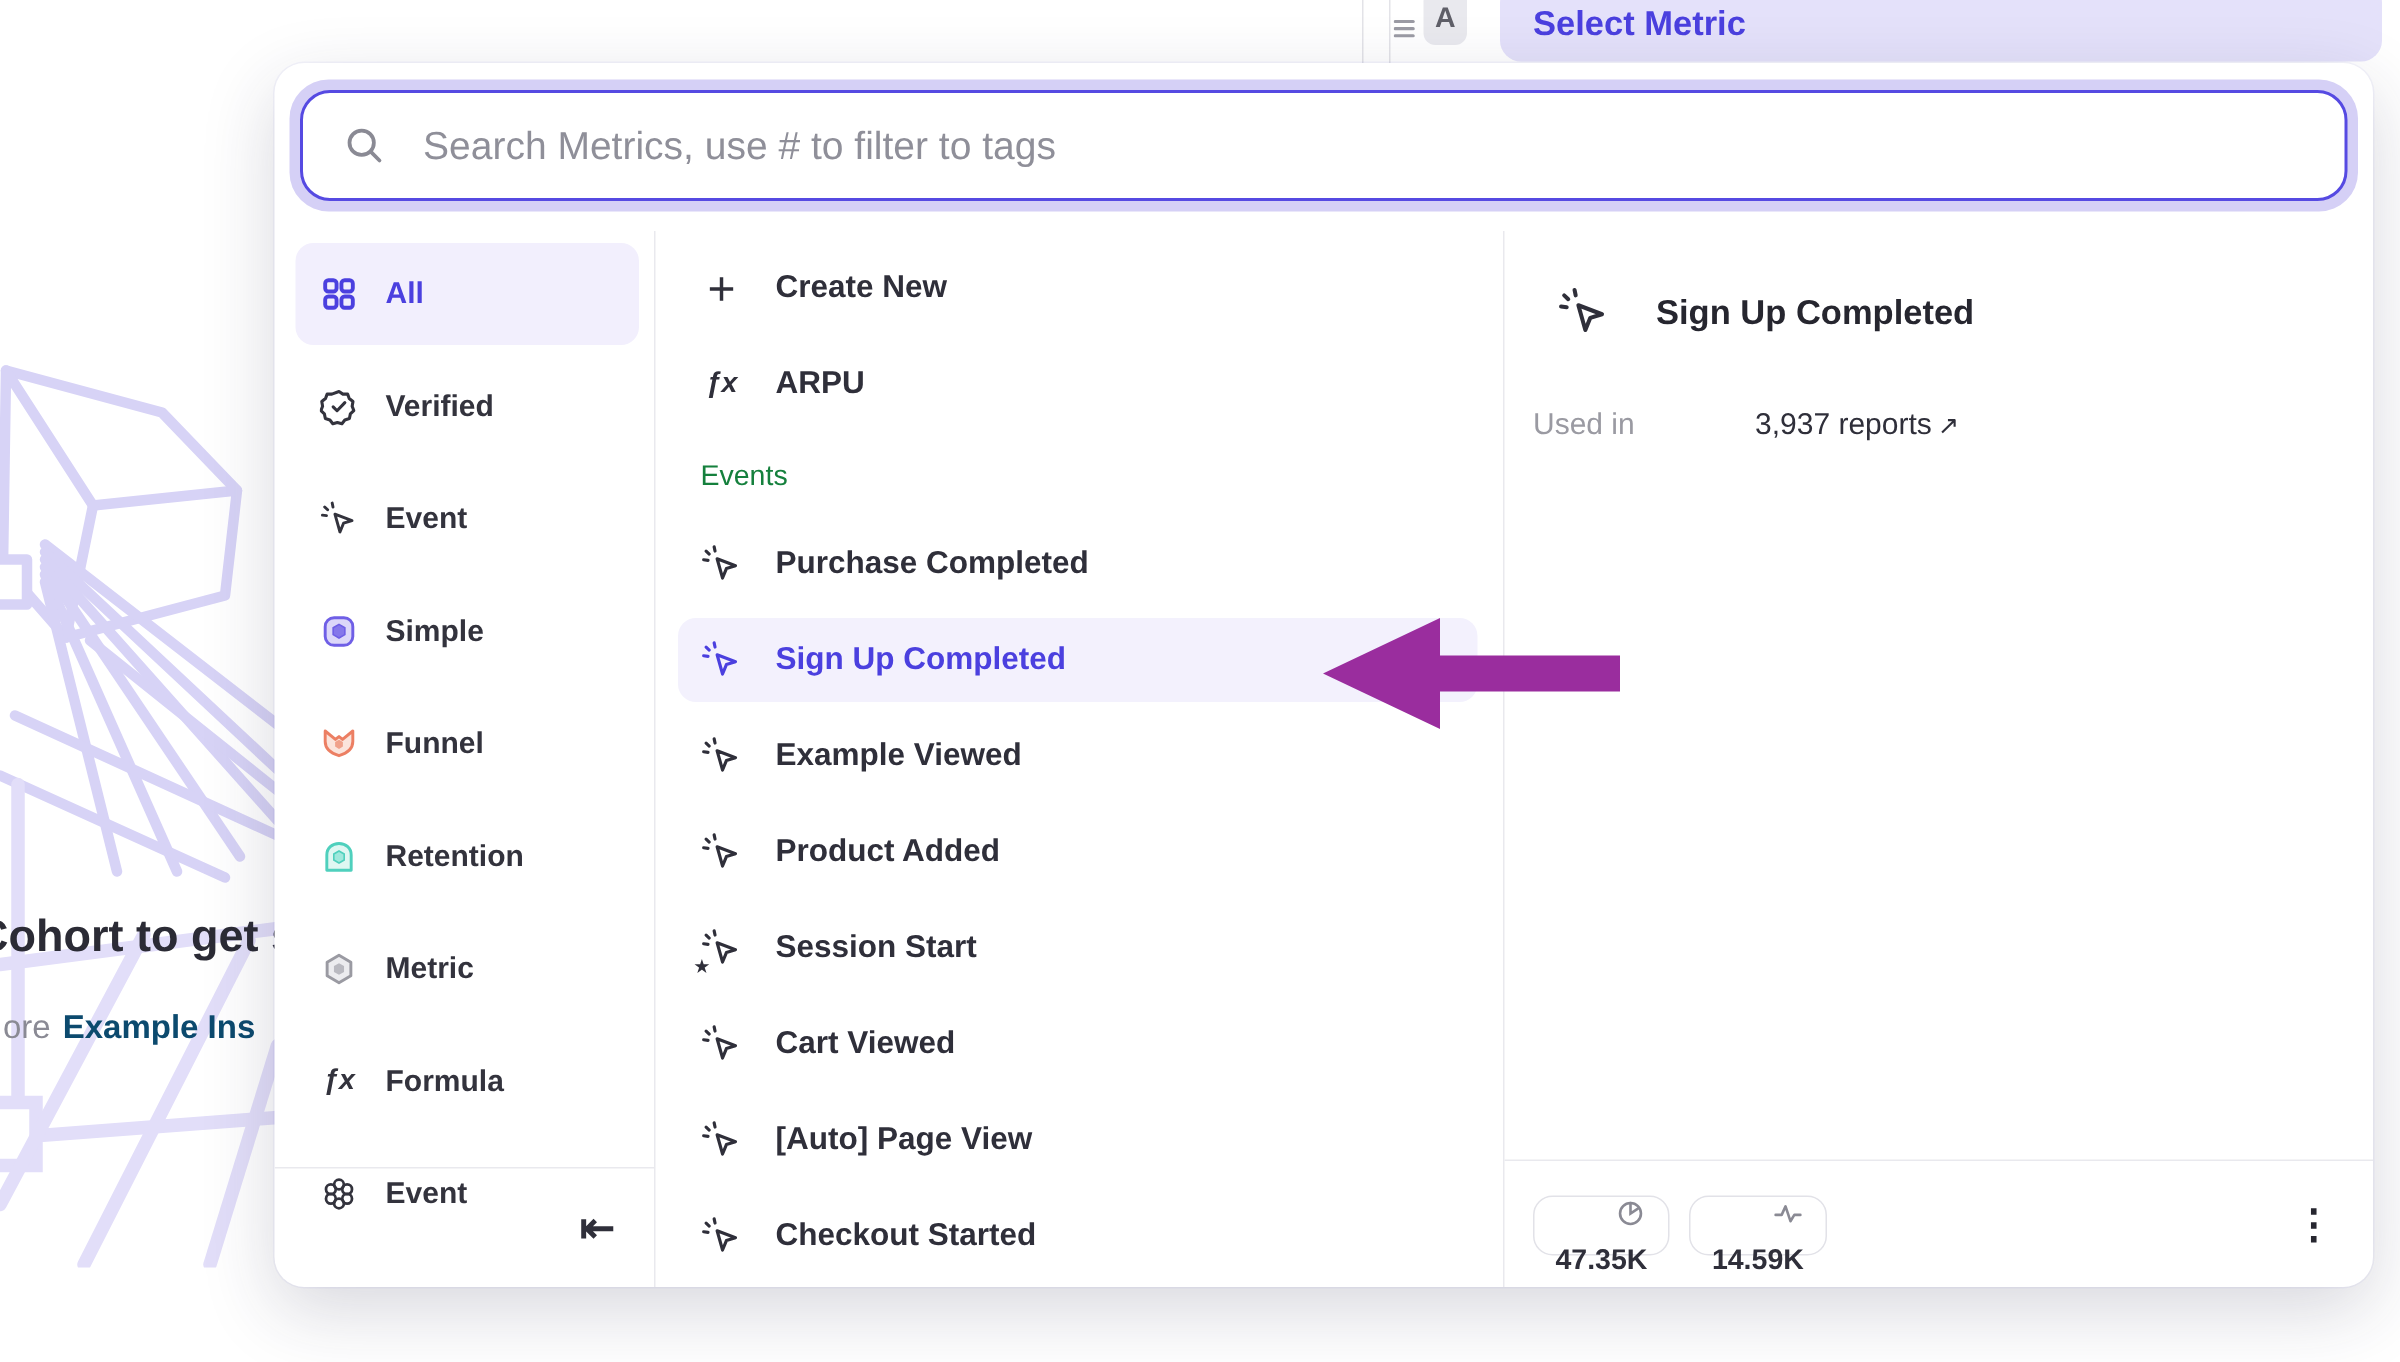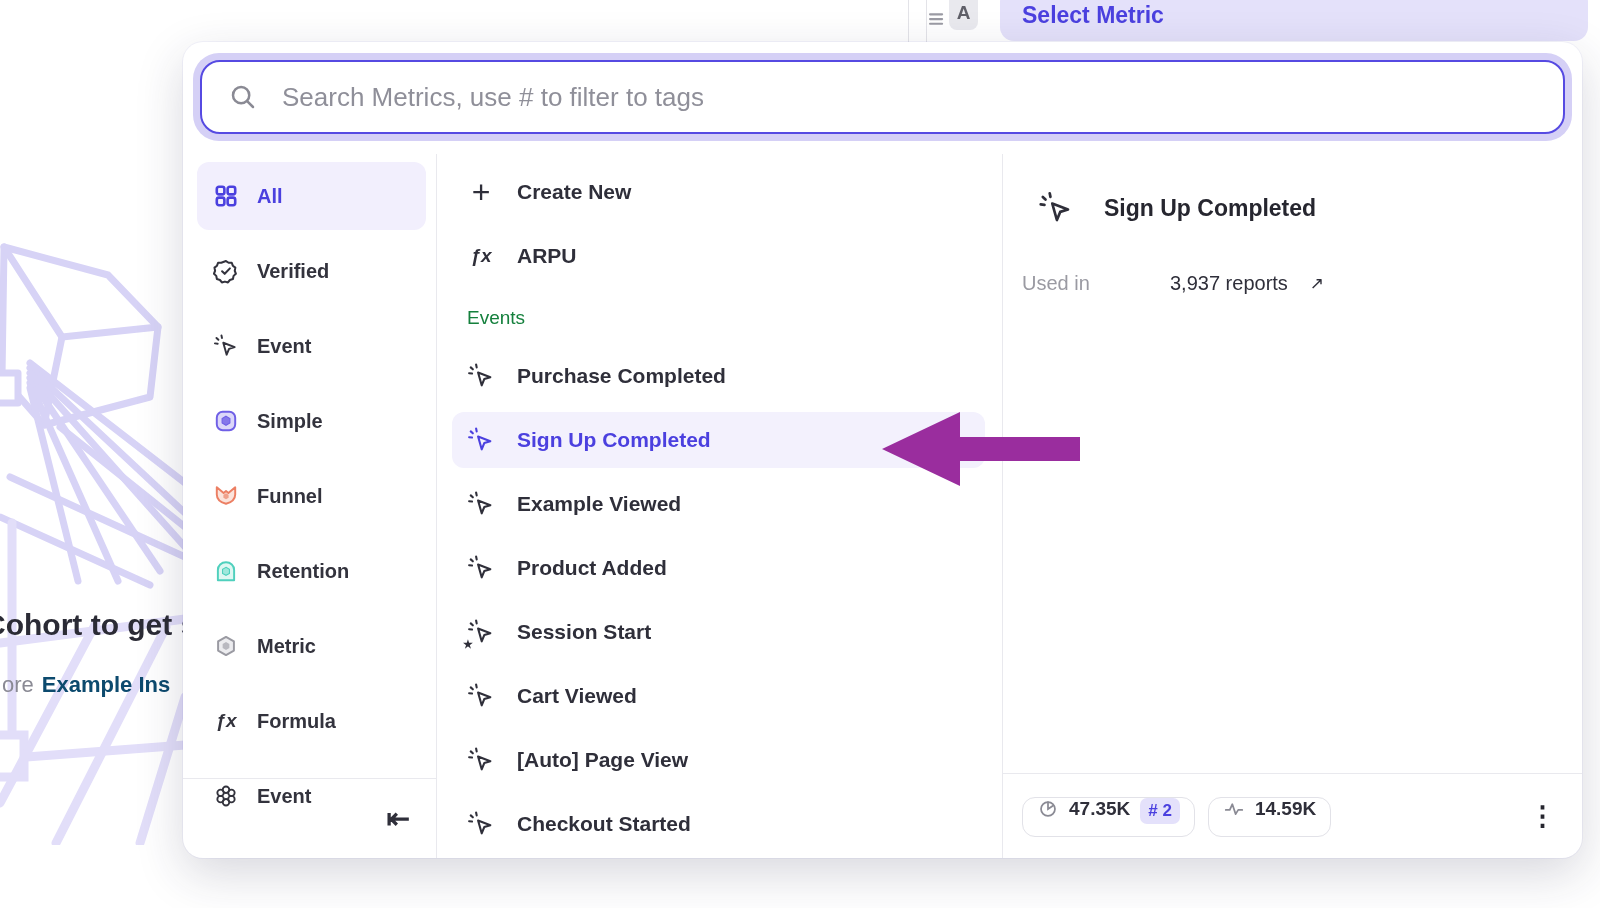--- a/index.html
+++ b/index.html
@@ -55,26 +55,26 @@
   .star-extra{position:absolute;left:-4px;bottom:-5px;font-size:11px;color:currentColor;}
   .section-hd{height:40px;margin:14px 0 10px;display:flex;align-items:center;padding-left:15px;
               color:#15803d;font-size:19px;font-weight:500;}
 
   .detail{flex:1;position:relative;padding:36px 20px 0 19px;}
   .detail-head{display:flex;align-items:center;gap:30px;padding-left:16px;}
   .detail-head .dico{width:36px;height:36px;color:#2f2f3a;flex:none;}
   .detail-title{font-size:23px;font-weight:700;color:#26262f;}
   .used-row{margin-top:46px;display:flex;align-items:center;font-size:20px;}
   .used-label{width:148px;color:#9a9aa2;}
-  .used-value{color:#2f2f3a;font-weight:500;display:flex;align-items:center;gap:22px;cursor:pointer;}
+  .used-value{color:#2f2f3a;font-weight:500;display:flex;align-items:center;gap:4px;cursor:pointer;}
   .ext-arrow{font-size:17px;color:#2f2f3a;}
   .detail-footer{position:absolute;left:0;right:0;top:619px;height:86px;border-top:1px solid #e9e9ee;
                  display:flex;align-items:center;padding:0 26px 0 19px;gap:13px;}
-  .pill{height:40px;border:1.5px solid #e2e2e8;border-radius:13px;display:flex;align-items:flex-start;gap:10px;
-        padding:0 14px;background:#fff;cursor:pointer;}
+  .pill{height:40px;border:1.5px solid #e2e2e8;border-radius:13px;display:flex;align-items:flex-end;gap:10px;
+        padding:0 14px;background:#fff;cursor:pointer;flex-direction:column;}
   .pill .pico{width:22px;height:22px;color:#8a8a94;flex:none;}
   .pill .pval{font-size:19px;font-weight:700;color:#2f2f3a;}
   .pill .pbadge{background:#e4e1fb;color:#4b40df;font-size:17px;font-weight:700;border-radius:7px;padding:3px 8px;}
   .kebab{margin-left:auto;font-size:27px;font-weight:700;color:#26262f;cursor:pointer;line-height:1;}
 
   .arrow-svg{position:absolute;left:878px;top:408px;z-index:20;}
 </style>
 </head>
 <body>
 

